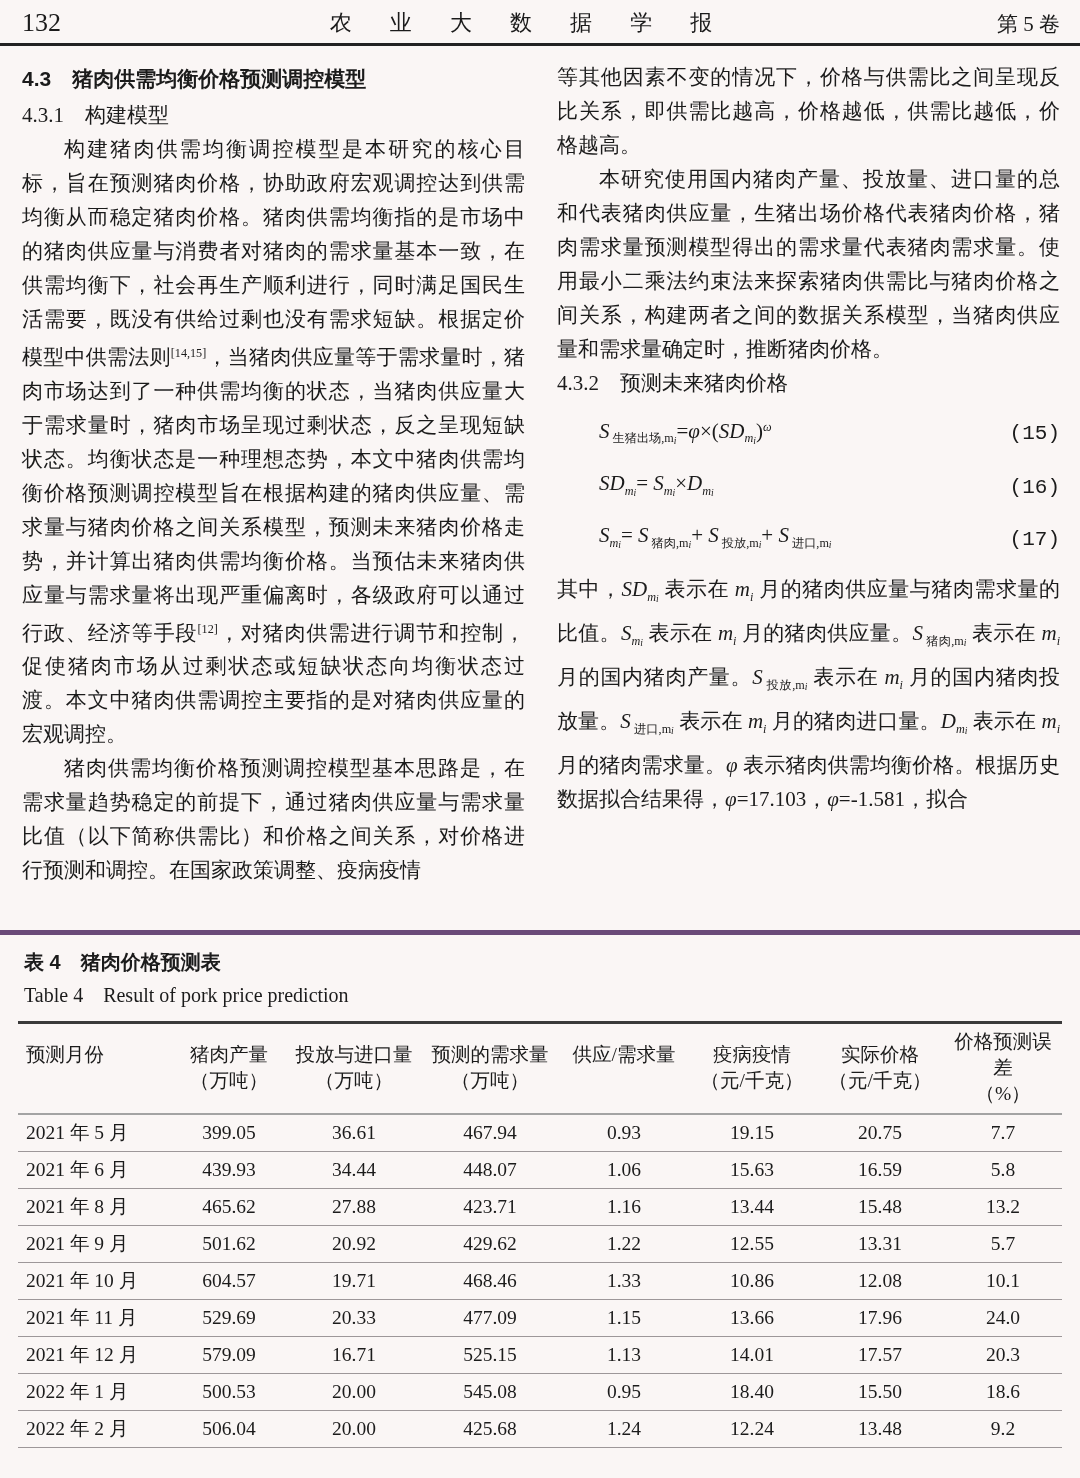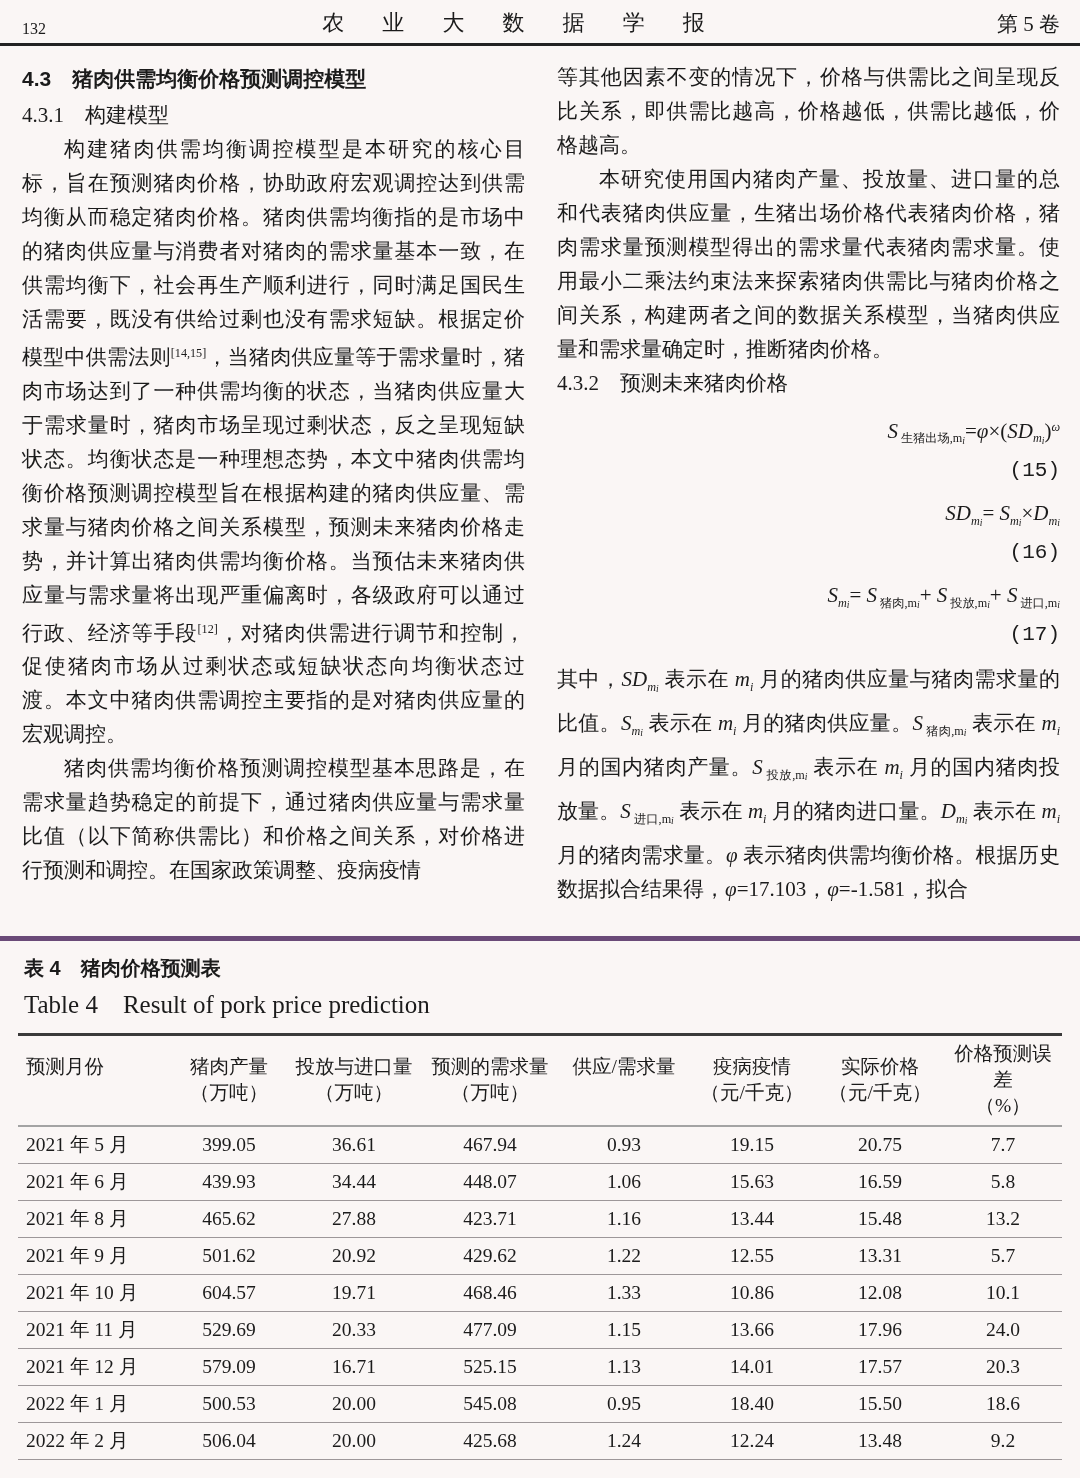--- a/index.html
+++ b/index.html
@@ -8,54 +8,54 @@
     background:#faf6f5;color:#1b1b1b;
     font-family:"Liberation Serif","DejaVu Serif",serif;
   }
   .page{width:1080px;height:1478px;position:relative;display:flex;flex-direction:column;}
 
   
   .page-header{
     display:flex;justify-content:space-between;align-items:flex-end;
     padding:8px 20px 5px 22px;border-bottom:3px solid #222;
   }
-  .page-num{font-size:16px;}
+  .page-num{font-size:26px;}
   .journal-title{font-size:22px;letter-spacing:16px;font-family:"Liberation Sans","DejaVu Sans",sans-serif;font-weight:500;}
   .volume-label{font-size:21px;}
 
   
   .columns{display:flex;gap:32px;padding:14px 20px 0 22px;flex:0 0 auto;}
   .col{flex:1;font-size:21px;line-height:34px;text-align:justify;}
   .h-bold{
     font-family:"Liberation Sans","DejaVu Sans",sans-serif;
     font-weight:bold;font-size:21px;line-height:34px;margin:2px 0 2px;
   }
   .h-sub{font-size:21px;line-height:34px;margin:0;}
   .col p{margin:0;text-indent:2em;}
   .col p.noindent{text-indent:0;}
 
   
   .equations{margin:8px 0 6px;}
-  .eq-row{display:flex;align-items:flex-end;margin:12px 0;font-size:21px;line-height:30px;flex-direction:column;}
+  .eq-row{display:flex;align-items:center;margin:12px 0;font-size:21px;line-height:30px;}
   .eq-body{flex:1;padding-left:42px;}
   .eq-num{width:64px;text-align:right;font-family:Liberation Mono, monospace;}
 
   .seg-i{font-style:italic;}
   .seg-sub{font-size:58%;vertical-align:-0.38em;}
   .seg-subsub{font-size:46%;vertical-align:-0.62em;}
   .seg-sup{font-size:58%;vertical-align:0.55em;}
 
   
   .table-section{margin-top:12px;flex:1 1 auto;display:flex;flex-direction:column;}
   .accent-rule{height:5px;background:#6a4a78;}
   .caption-zh{
     font-family:"Liberation Sans","DejaVu Sans",sans-serif;font-weight:bold;
     font-size:20px;margin:14px 0 6px 24px;
   }
-  .caption-en{font-size:25px;margin:0 0 12px 24px;}
+  .caption-en{font-size:20px;margin:0 0 12px 24px;}
   table{border-collapse:collapse;width:1044px;margin:0 18px;font-size:19.5px;table-layout:fixed;}
   thead tr{border-top:3px solid #3a3a3a;border-bottom:2px solid #a3a3a3;}
   th{font-weight:normal;padding:5px 2px 6px;text-align:center;line-height:26px;}
   th .unit{display:block;line-height:26px;}
   tbody tr{border-bottom:1.4px solid #9d9799;}
   tbody tr:last-child{border-bottom:1.4px solid #9d9799;}
   td{padding:6px 2px;text-align:center;line-height:24px;}
   th:first-child,td:first-child{text-align:left;padding-left:8px;}
   col.c-month{width:152px;}
   col.c-prod{width:118px;}

